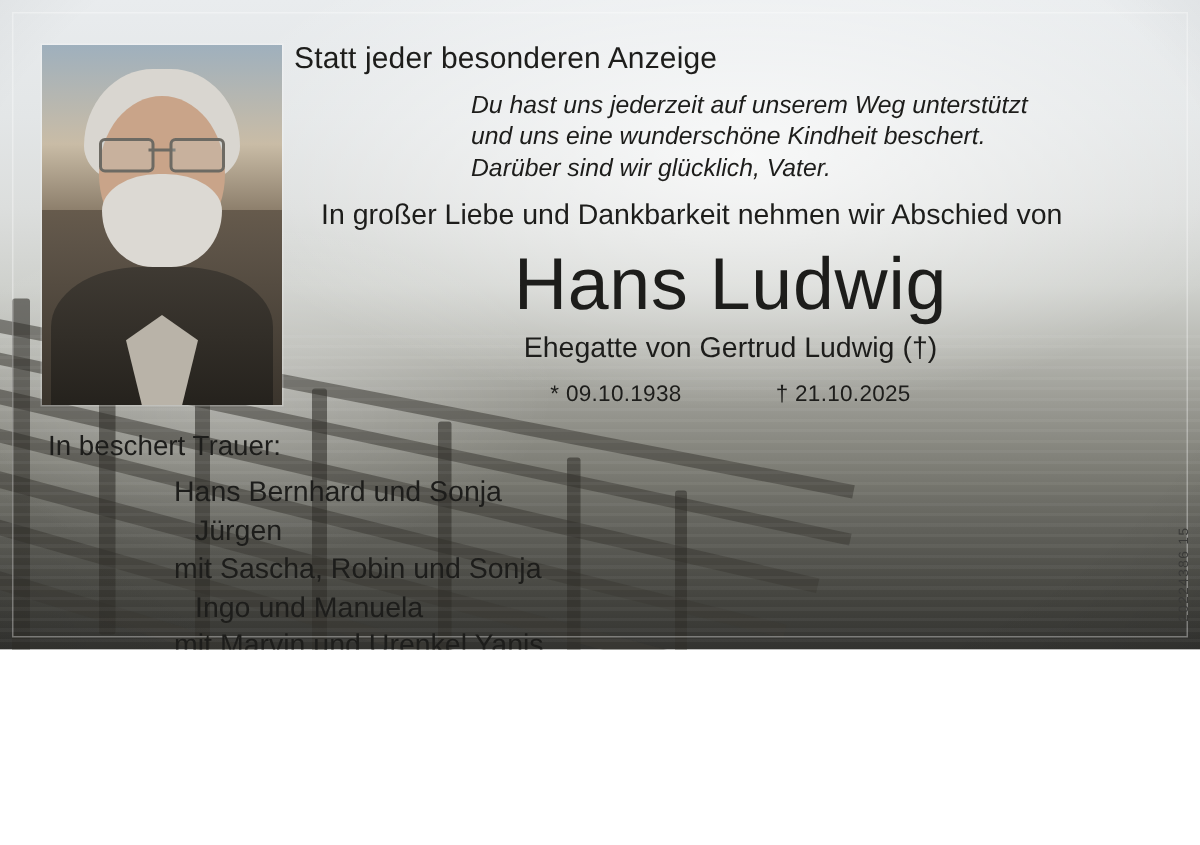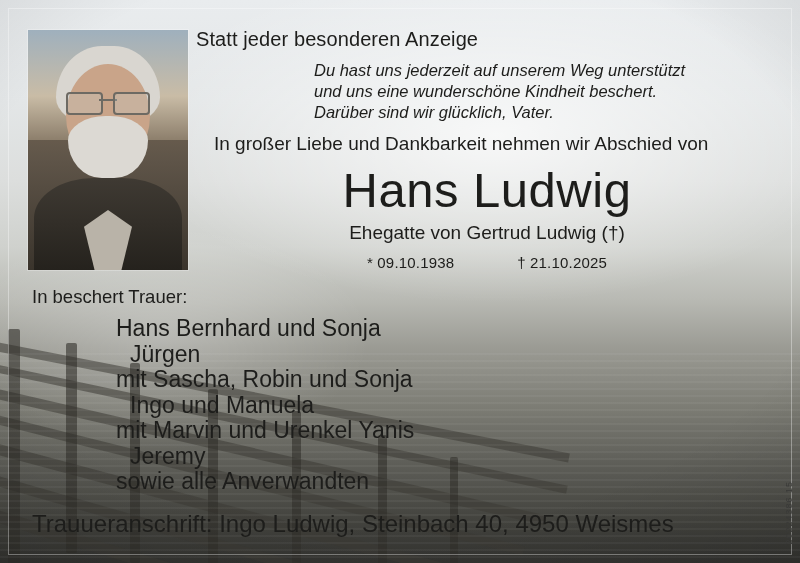--- a/index.html
+++ b/index.html
@@ -10,21 +10,21 @@
   body {
     width: 800px;
     height: 563px;
     font-family: "Liberation Sans", sans-serif;
     overflow: hidden;
   }
 
   #notice {
     position: relative;
     width: 800px;
-    height: 563px;
+    height: 433px;
     overflow: hidden;
     background: #d8d8d4;
   }
 
   
   .bg {
     position: absolute;
     inset: 0;
     background:
       linear-gradient(to bottom,
@@ -194,21 +194,21 @@
   }
   .dates .gap { display: inline-block; width: 54px; }
   .trauer-label {
     position: absolute;
     left: 32px; top: 286px;
     font-size: 18.5px;
   }
   .mourners {
     position: absolute;
     left: 116px; top: 316px;
-    font-size: 23px;
+    font-size: 19px;
     line-height: 25.5px;
   }
   .mourners div { white-space: nowrap; }
   .mourners .ind { padding-left: 14px; }
   .address {
     position: absolute;
     left: 32px; top: 510px;
     font-size: 24px;
   }
   .sidecode {

